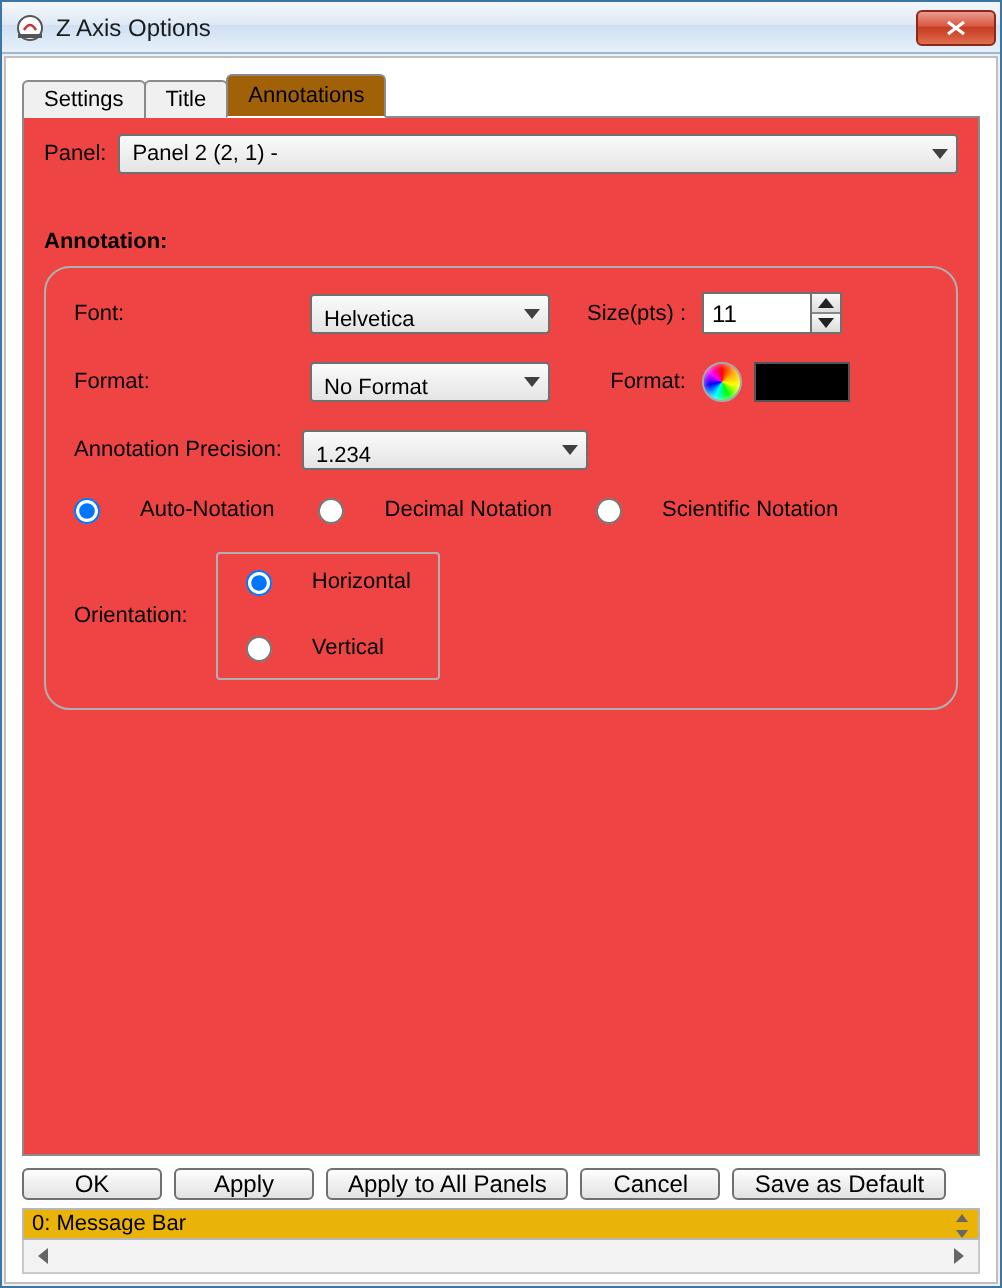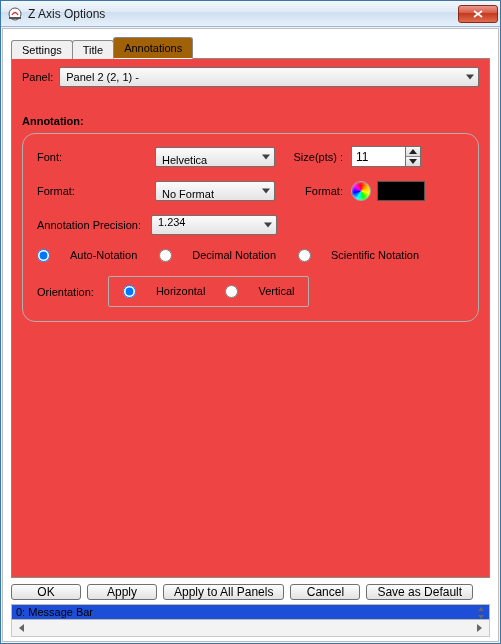--- a/index.html
+++ b/index.html
@@ -99,42 +99,42 @@
 .tri-up{width:0;height:0;border-left:4px solid transparent;border-right:4px solid transparent;border-bottom:5px solid #222;}
 .tri-dn{width:0;height:0;border-left:4px solid transparent;border-right:4px solid transparent;border-top:5px solid #222;}
 .color-row { display:flex; align-items:center; gap:6px; }
 .hue-btn{ width:20px; height:20px; border-radius:50%; border:1px solid #aaa;
   background: conic-gradient(red,orange,yellow,lime,cyan,blue,magenta,red);
   box-shadow: inset 0 0 3px rgba(255,255,255,0.6);
 }
 .swatch{ width:48px; height:20px; border:1px solid #555; background:#000; }
 .precision-row{ margin-top:14px; display:flex; align-items:center; gap:10px;}
 .select-md{
-  height:20px; width:126px; border:1px solid #707070;
+  height:20px; width:143px; border:1px solid #707070;
   background:linear-gradient(#fbfbfb,#e4e4e4);
   border-radius:2px; font-size:11px;
-  display:flex; align-items:flex-start; padding:0 18px 0 6px; position:relative;
+  display:flex; align-items:flex-end; padding:0 18px 0 6px; position:relative;
 }
 .radios{ margin-top:14px; display:flex; gap:22px; }
 .radio{ display:flex; align-items:flex-start; gap:20px; font-size:11px; }
 .radio input{ margin:0; width:13px; height:13px; }
 .orient-wrap{ margin-top:14px; display:flex; align-items:center; gap:14px;}
-.orient-box{ border:1px solid #b0b0b0; padding:8px 14px; display:flex; gap:20px; border-radius:2px;}
+.orient-box{ border:1px solid #b0b0b0; padding:8px 14px; display:flex; gap:20px; border-radius:2px;flex-direction:column;}
 
 .btnbar{ display:flex; gap:6px; margin:6px 0 4px 0; }
 .btn{
   flex:0 0 auto; height:16px; min-width:70px;
   border:1px solid #707070; border-radius:3px;
   background:linear-gradient(#fdfdfd,#e2e2e2);
   font-size:12px; display:flex; align-items:center; justify-content:center;
   padding:0 10px;
 }
 .btn.wide{ min-width:112px; }
 .msgbar{
-  border:1px solid #b8b8b8; background:#1d4ed8;
+  border:1px solid #b8b8b8; background:#eab308;
   height:16px; font-size:11px; padding:0 4px;
   display:flex; align-items:center; position:relative;
 }
 .hscroll{
   height:17px; margin-top:0px;
   border:1px solid #c9c9c9; border-top:none;
   background:#f3f3f3; position:relative;
   display:flex; align-items:center; justify-content:space-between;
   padding:0 2px;
 }

